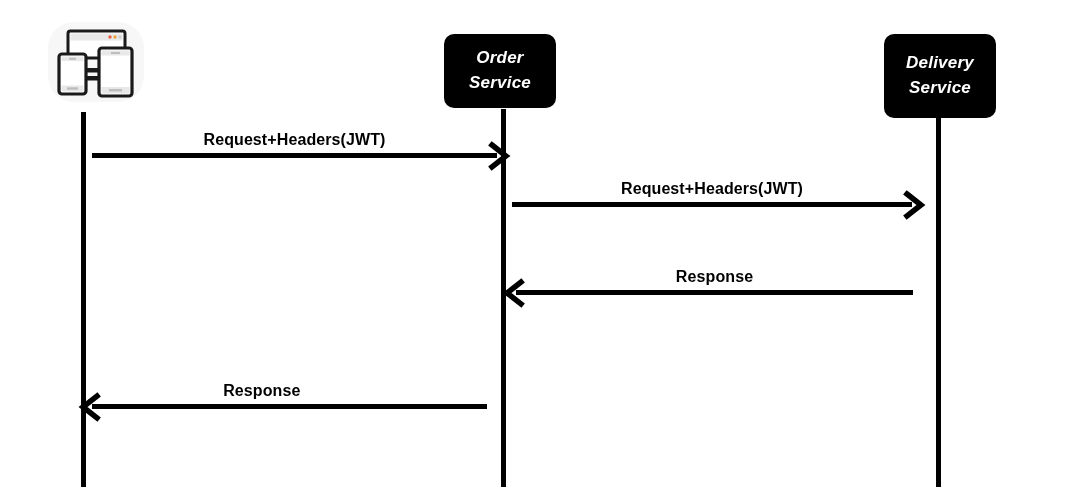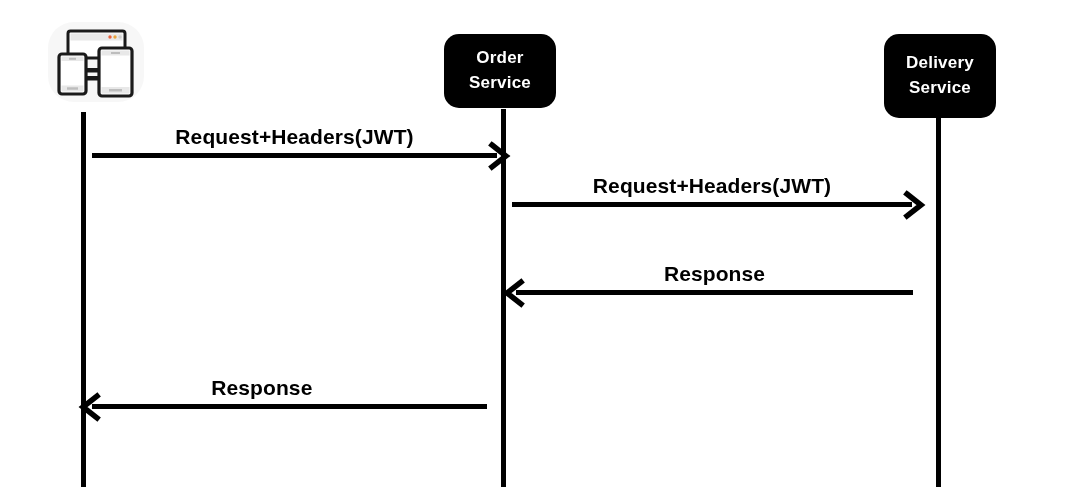--- a/index.html
+++ b/index.html
@@ -15,30 +15,31 @@
     width: 1080px;
     height: 491px;
     background: #ffffff;
     overflow: hidden;
   }
 
   
   .participant-box {
     position: absolute;
     background: #000000;
-    border-radius: 15px;
+    border-radius: 10px;
     color: #ffffff;
     display: flex;
     flex-direction: column;
     align-items: center;
     justify-content: center;
     font-weight: bold;
     font-size: 17px;
     line-height: 1.45;
     letter-spacing: 0.2px;
+    font-style: italic;
   }
   .participant-box .pline { display: block; }
 
   
   .client-icon {
     position: absolute;
     left: 48px;
     top: 22px;
     width: 96px;
     height: 80px;
@@ -61,21 +62,21 @@
     left: 0;
     right: 0;
     bottom: 0;
     height: 5px;
     background: #000000;
   }
   .msg-label {
     position: absolute;
     bottom: 9px;
     font-weight: bold;
-    font-size: 21px;
+    font-size: 16px;
     color: #000000;
     white-space: nowrap;
     letter-spacing: 0.1px;
   }
   .msg-head {
     position: absolute;
     bottom: -12.5px;
     width: 30px;
     height: 30px;
   }

